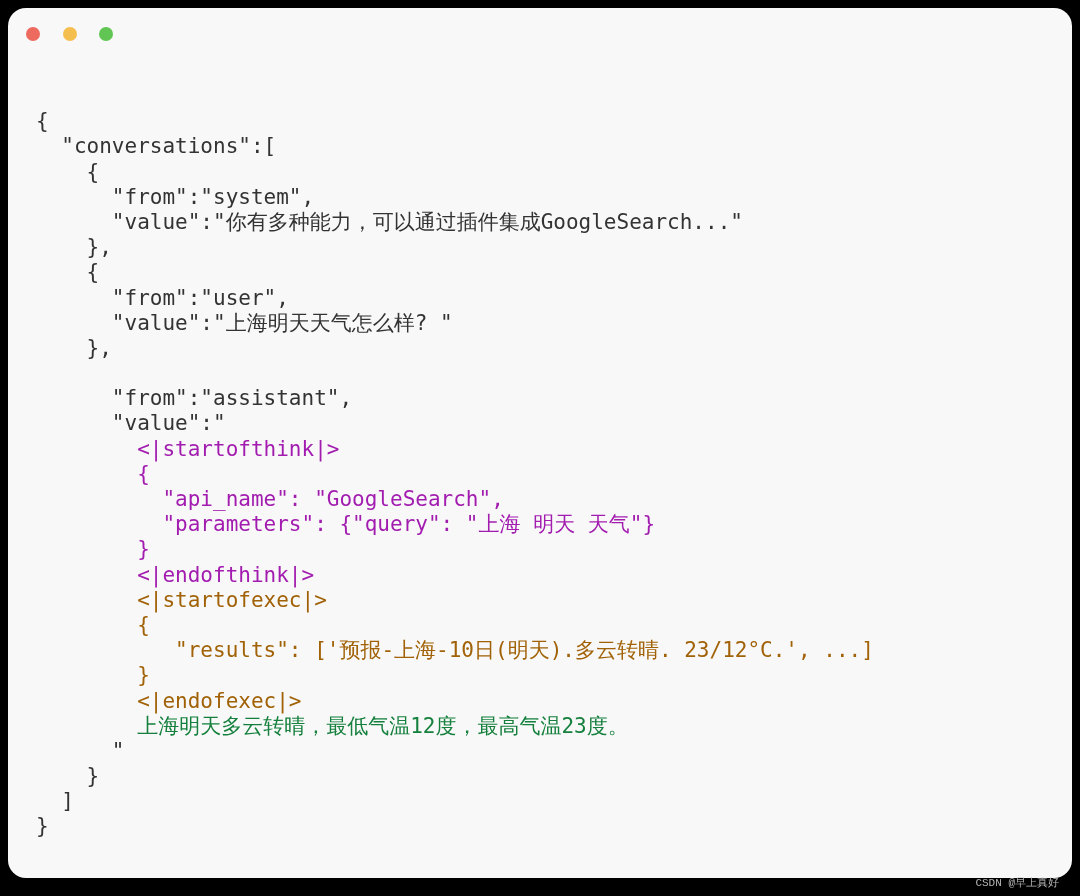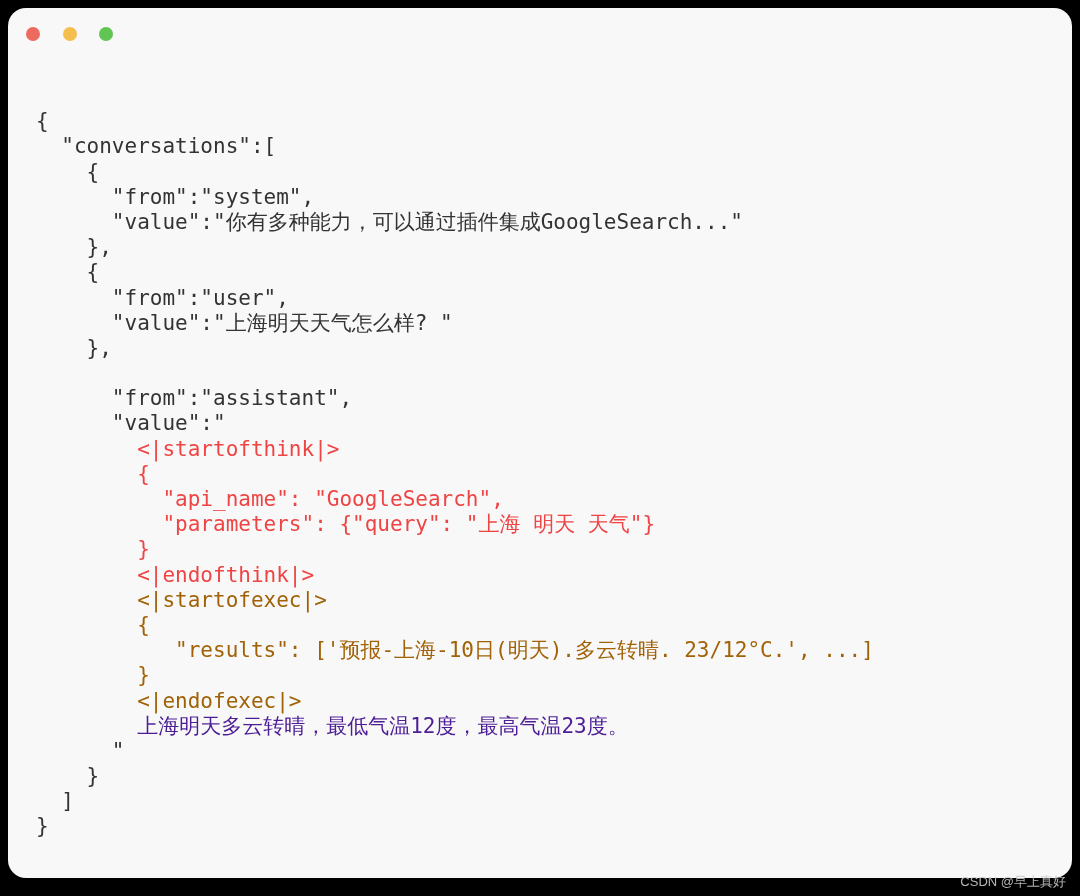--- a/index.html
+++ b/index.html
@@ -35,29 +35,29 @@
     margin-right: 10px;
   }
   .red    { background: #ed6a5e; }
   .yellow { background: #f5bf4f; }
   .green  { background: #61c554; }
   .code {
     padding: 18px 28px 10px 28px;
     color: #333;
     white-space: pre;
   }
-  .think { color: #ef4444; }   
+  .think { color: #a21caf; }   
   .exec  { color: #a16207; }   
-  .answer{ color: #4c1d95; }   
+  .answer{ color: #15803d; }   
   .watermark {
     position: absolute;
-    right: 14px;
+    right: 21px;
     bottom: 6px;
-    font-family: Liberation Sans, sans-serif;
-    font-size: 13px;
+    font-family: Liberation Mono, monospace;
+    font-size: 11px;
     color: rgba(200,200,200,0.9);
   }
 </style>
 </head>
 <body>
 
 <div class="window">
   <div class="titlebar">
     <span class="dot red"></span>
     <span class="dot yellow"></span>

